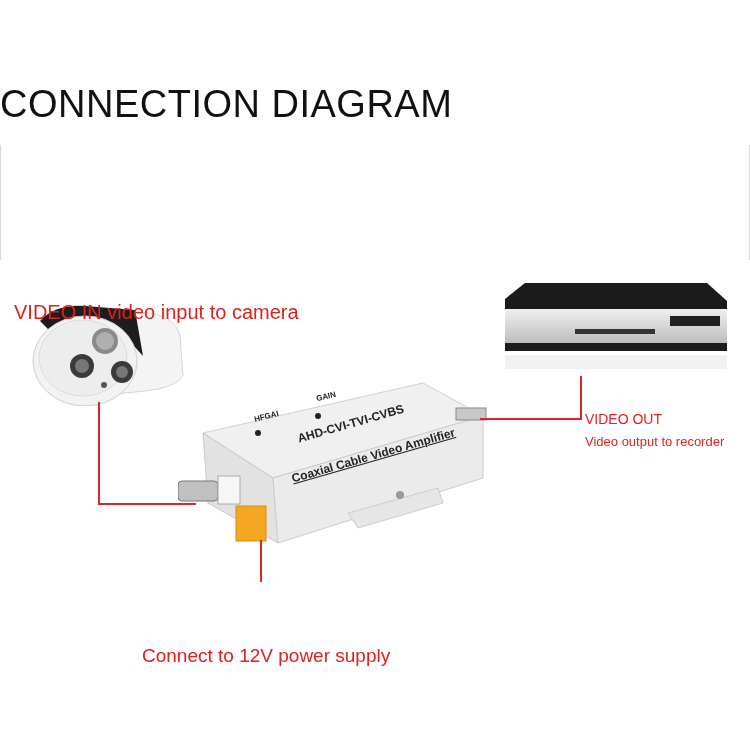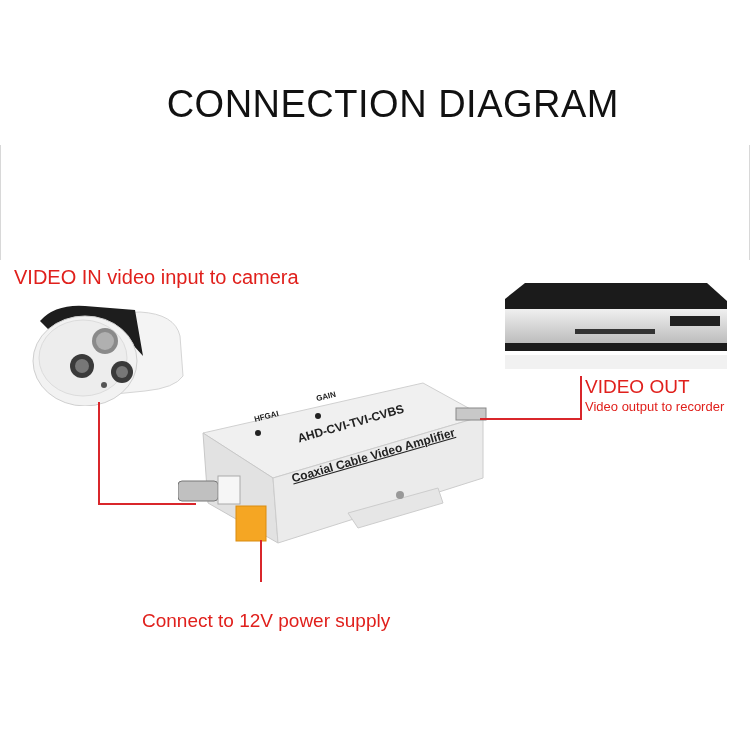--- a/index.html
+++ b/index.html
@@ -1,22 +1,22 @@
 <!DOCTYPE html>
 <html><head>
 <meta charset="utf-8">
 <style>
   html, body { margin: 0; padding: 0; background: #ffffff; }
   body { width: 750px; height: 750px; position: relative; overflow: hidden; font-family: "Liberation Sans", sans-serif; }
   .abs { position: absolute; }
-  .title { left: 0; width: 619px; top: 83px; text-align: right; font-size: 38px; color: #111; letter-spacing: 0.5px; }
+  .title { left: 0; width: 619px; top: 83px; text-align: left; font-size: 38px; color: #111; letter-spacing: 0.5px; }
   .edge-line { width: 1px; background: #d8d8d8; top: 145px; height: 115px; }
-  .red-text { color: #e0201c; }
+  .red-text { color: #e0201c; margin-top: 35px; }
   .label-in { left: 14px; top: 266px; font-size: 20px; }
-  .label-out-main { left: 585px; top: 376px; font-size: 19px; }
+  .label-out-main { left: 585px; top: 376px; font-size: 14px; }
   .label-out-sub { left: 585px; top: 399px; font-size: 13px; }
   .label-power { left: 142px; top: 610px; font-size: 19px; }
   .rline { background: #d9262b; }
   svg { position: absolute; }
 </style>
 </head>
 <body>
 
 <div class="abs title">CONNECTION DIAGRAM</div>
 <div class="abs edge-line" style="left:0"></div>

